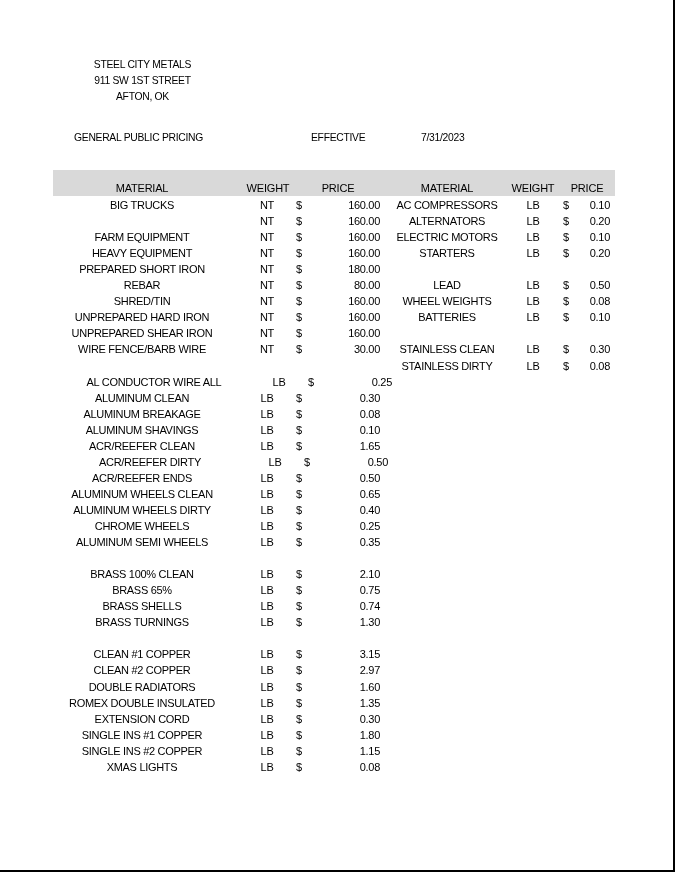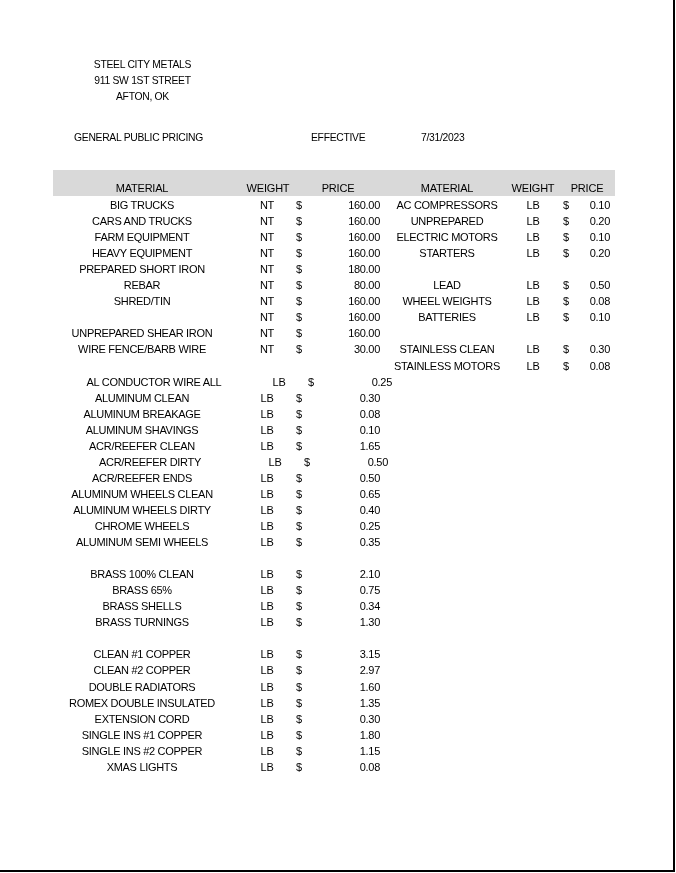--- a/index.html
+++ b/index.html
@@ -48,21 +48,20 @@
   <div class="hcell" style="left:567px; width:40px; text-align:center;">PRICE</div>
 
   <div id="left-rows">
       <div class="row" style="top: 197px; left: 0px; width: 673px;">
         <div class="c mat-l">BIG TRUCKS</div>
         <div class="c wt-l">NT</div>
         <div class="c dol-l">$</div>
         <div class="c pr-l">160.00</div>
       </div>
       <div class="row" style="top: 213.05px; left: 0px; width: 673px;">
-        <div class="c mat-l">CARS AND TRUCKS</div>
         <div class="c wt-l">NT</div>
         <div class="c dol-l">$</div>
         <div class="c pr-l">160.00</div>
       </div>
       <div class="row" style="top: 229.1px; left: 0px; width: 673px;">
         <div class="c mat-l">FARM EQUIPMENT</div>
         <div class="c wt-l">NT</div>
         <div class="c dol-l">$</div>
         <div class="c pr-l">160.00</div>
       </div>
@@ -84,20 +83,21 @@
         <div class="c dol-l">$</div>
         <div class="c pr-l">80.00</div>
       </div>
       <div class="row" style="top: 293.3px; left: 0px; width: 673px; padding-left: 19px;">
         <div class="c mat-l">SHRED/TIN</div>
         <div class="c wt-l">NT</div>
         <div class="c dol-l">$</div>
         <div class="c pr-l">160.00</div>
       </div>
       <div class="row" style="top: 309.35px; left: 0px; width: 673px;">
+        <div class="c mat-l">UNPREPARED HARD IRON</div>
         <div class="c wt-l">NT</div>
         <div class="c dol-l">$</div>
         <div class="c pr-l">160.00</div>
       </div>
       <div class="row" style="top: 325.4px; left: 0px; width: 673px; text-decoration: underline;">
         <div class="c mat-l">UNPREPARED SHEAR IRON</div>
         <div class="c wt-l">NT</div>
         <div class="c dol-l">$</div>
         <div class="c pr-l">160.00</div>
       </div>
@@ -194,21 +194,21 @@
       <div class="row" style="top: 582.2px; left: 0px; width: 673px;">
         <div class="c mat-l">BRASS 65%</div>
         <div class="c wt-l">LB</div>
         <div class="c dol-l">$</div>
         <div class="c pr-l">0.75</div>
       </div>
       <div class="row" style="top: 598.25px; left: 0px; width: 673px;">
         <div class="c mat-l">BRASS SHELLS</div>
         <div class="c wt-l">LB</div>
         <div class="c dol-l">$</div>
-        <div class="c pr-l">0.34</div>
+        <div class="c pr-l">0.74</div>
       </div>
       <div class="row" style="top: 614.3px; left: 0px; width: 673px;">
         <div class="c mat-l">BRASS TURNINGS</div>
         <div class="c wt-l">LB</div>
         <div class="c dol-l">$</div>
         <div class="c pr-l">1.30</div>
       </div>
       <div class="row" style="top: 630.35px; left: 0px; width: 673px;">
         <div class="c mat-l"></div>
         <div class="c wt-l"></div>
@@ -265,21 +265,21 @@
       </div>
     </div>
   <div id="right-rows">
       <div class="row" style="top: 197px; left: 0px; width: 673px;">
         <div class="c mat-r">AC COMPRESSORS</div>
         <div class="c wt-r">LB</div>
         <div class="c dol-r">$</div>
         <div class="c pr-r">0.10</div>
       </div>
       <div class="row" style="top: 213.05px; left: 0px; width: 673px;">
-        <div class="c mat-r">UNPREPARED</div>
+        <div class="c mat-r">ALTERNATORS</div>
         <div class="c wt-r">LB</div>
         <div class="c dol-r">$</div>
         <div class="c pr-r">0.20</div>
       </div>
       <div class="row" style="top: 229.1px; left: 0px; width: 673px;">
         <div class="c mat-r">ELECTRIC MOTORS</div>
         <div class="c wt-r">LB</div>
         <div class="c dol-r">$</div>
         <div class="c pr-r">0.10</div>
       </div>
@@ -319,19 +319,19 @@
         <div class="c dol-r"></div>
         <div class="c pr-r"></div>
       </div>
       <div class="row" style="top: 341.45px; left: 0px; width: 673px;">
         <div class="c mat-r">STAINLESS CLEAN</div>
         <div class="c wt-r">LB</div>
         <div class="c dol-r">$</div>
         <div class="c pr-r">0.30</div>
       </div>
       <div class="row" style="top: 357.5px; left: 0px; width: 673px;">
-        <div class="c mat-r">STAINLESS MOTORS</div>
+        <div class="c mat-r">STAINLESS DIRTY</div>
         <div class="c wt-r">LB</div>
         <div class="c dol-r">$</div>
         <div class="c pr-r">0.08</div>
       </div>
     </div>
 </div>
 
 </body></html>

